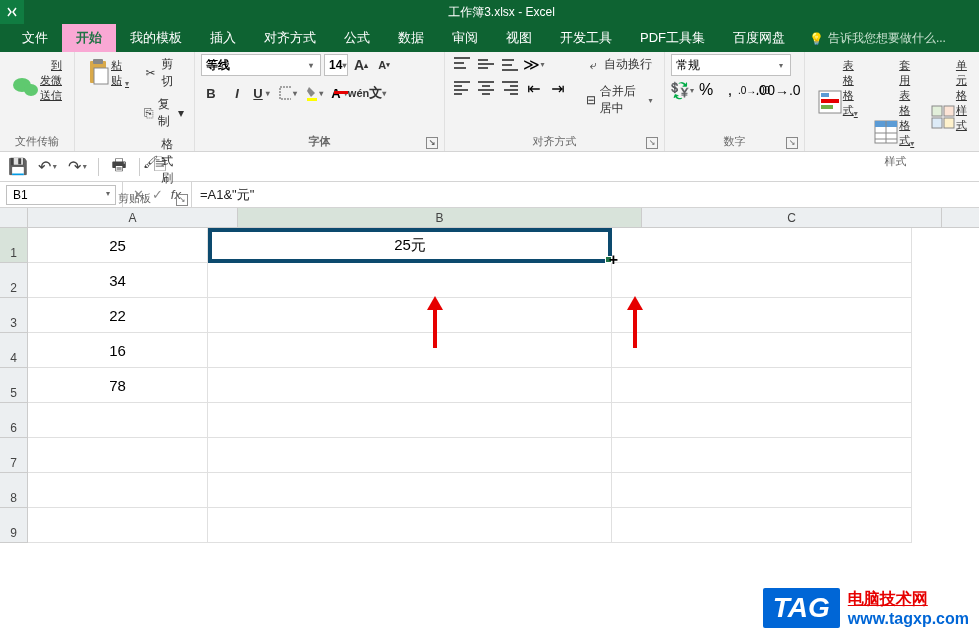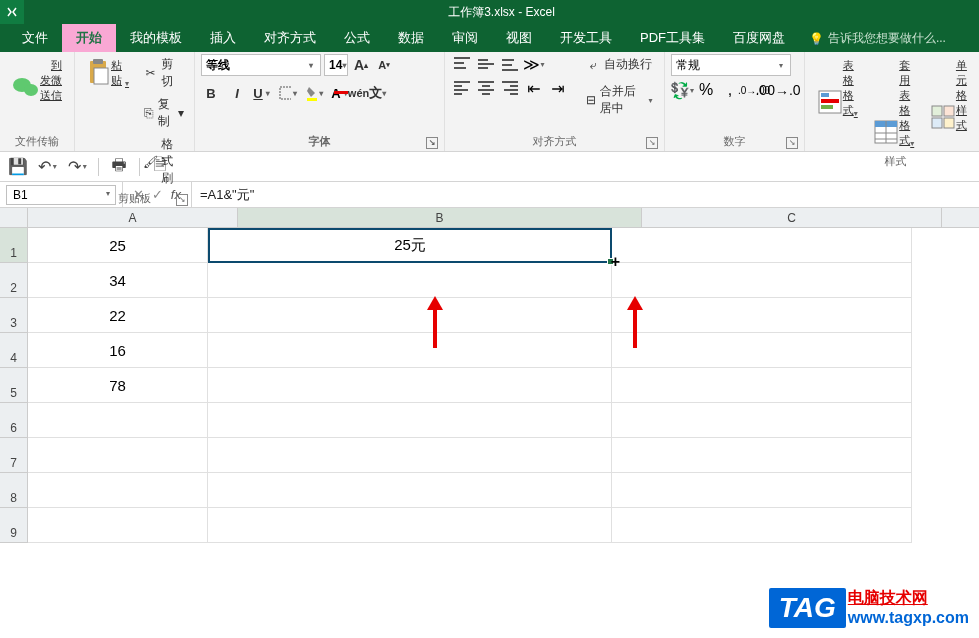--- a/index.html
+++ b/index.html
@@ -69,31 +69,31 @@
 .col-C { width: 300px; }
 
 .grid-rows { }
 .grid-row { display: flex; height: 35px; }
 .row-header { width: 28px; border-right: 1px solid #ccc; border-bottom: 1px solid #ccc; background: #eceff1; text-align: center; font-size: 12px; color: #444; display: flex; align-items: flex-end; justify-content: center; padding-bottom: 2px; }
 .row-header.active { background: #d8e3da; }
 .cell { border-right: 1px solid #e0e0e0; border-bottom: 1px solid #e0e0e0; padding: 4px 8px; font-size: 15px; display: flex; align-items: center; }
 .cell.colA { width: 180px; justify-content: center; }
 .cell.colB { width: 404px; justify-content: center; }
 .cell.colC { width: 300px; }
-.cell.selected { border: 2px solid #0c4a6e; position: relative; }
+.cell.selected { border: 4px solid #0c4a6e; position: relative; }
 .fill-handle { position: absolute; right: -4px; bottom: -4px; width: 7px; height: 7px; background: #217346; border: 1px solid #fff; }
 .fill-cursor { position: absolute; right: -10px; bottom: -10px; font-size: 16px; color: #000; font-weight: bold; }
 
 
 .red-arrow { position: absolute; width: 0; height: 0; }
 .red-arrow.up::before { content: ''; position: absolute; width: 4px; height: 40px; background: #e60000; left: -2px; top: 0; }
 .red-arrow.up::after { content: ''; position: absolute; border-left: 8px solid transparent; border-right: 8px solid transparent; border-bottom: 14px solid #e60000; left: -8px; top: -12px; }
 
 
-.watermark { position: absolute; right: 10px; bottom: 10px; display: flex; align-items: flex-start; gap: 2px; margin-top: 45px; }
+.watermark { position: absolute; right: 10px; bottom: 10px; display: flex; align-items: center; gap: 8px; margin-top: 45px; }
 .tag-box { background: #0066d6; color: #fff; font-weight: bold; font-size: 28px; padding: 4px 10px; font-style: italic; border-radius: 2px; }
 .wm-text { display: flex; flex-direction: column; font-size: 16px; font-weight: bold; }
 .wm-text .line1 { color: #e60000; text-decoration: underline; }
 .wm-text .line2 { color: #0066d6; }
 
 svg { display: block; }
 </style>
 </head>
 <body>
 

